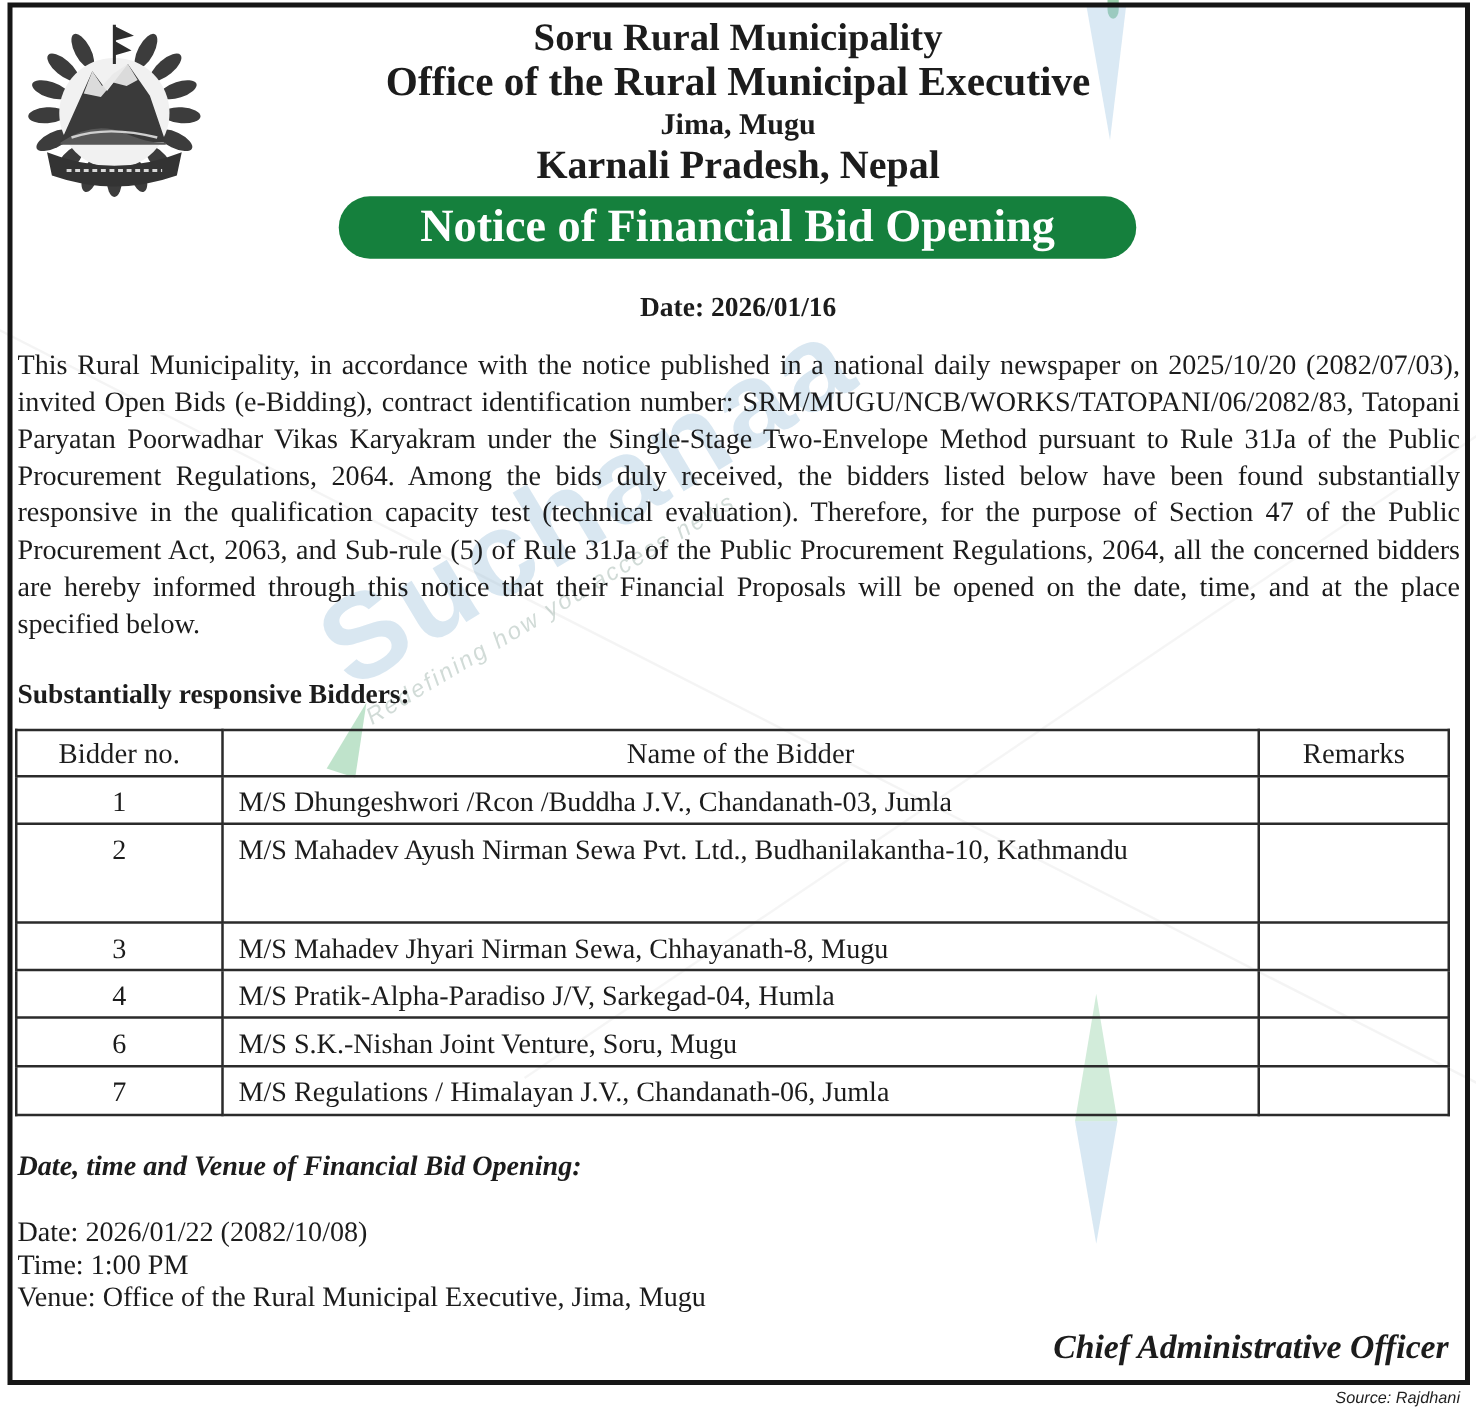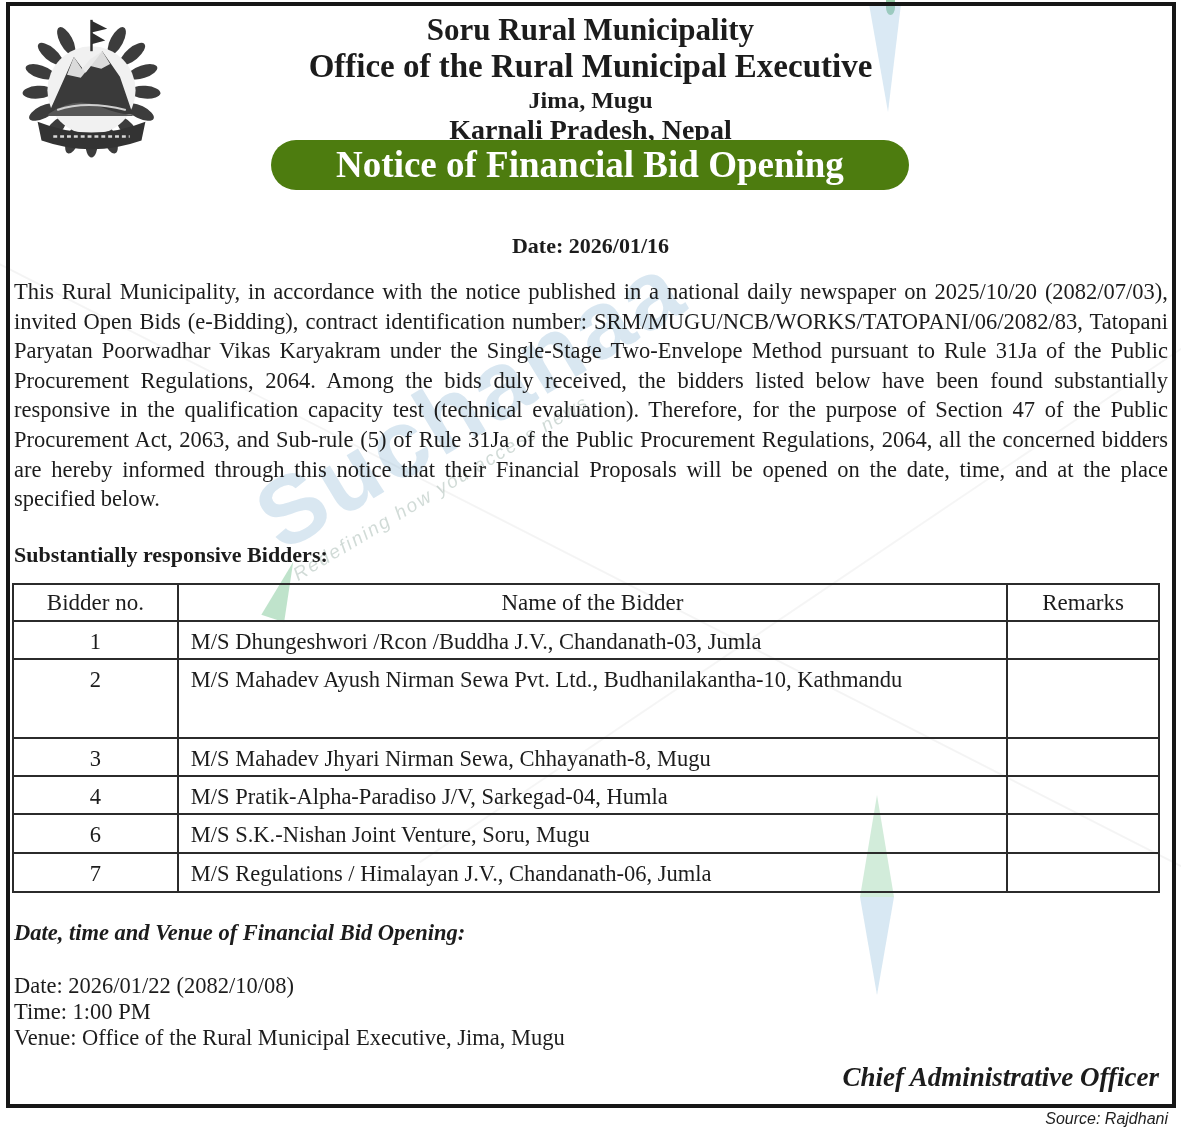--- a/index.html
+++ b/index.html
@@ -40,23 +40,23 @@
                   border:4px solid #161616; z-index:1; }
 
   .content { position:absolute; inset:0; z-index:2; }
 
   
   .logo { position:absolute; left:18px; top:12px; width:147px; height:147px; }
   .hdr { position:absolute; left:0; top:13px; width:100%; text-align:center; line-height:1.12; }
   .hdr .org { font-size:31px; font-weight:bold; }
   .hdr .office { font-size:33px; font-weight:bold; }
   .hdr .addr1 { font-size:24px; font-weight:bold; margin-top:2px; }
-  .hdr .addr2 { font-size:28px; font-weight:bold; }
-
-  .banner { position:absolute; left:271px; top:140px; width:638px; height:50px; background:#4d7c0f;
+  .hdr .addr2 { font-size:32px; font-weight:bold; }
+
+  .banner { position:absolute; left:271px; top:157px; width:638px; height:50px; background:#15803d;
             color:#ffffff; font-size:37px; font-weight:bold; text-align:center; line-height:49px;border-radius:25px; }
 
   .date-line { position:absolute; left:0; top:233px; width:100%; text-align:center;
                font-size:22px; font-weight:bold; }
 
   
   .body-par { position:absolute; left:14px; top:277px; width:1154px; font-size:22.5px;
               line-height:29.6px; text-align:justify; }
   .bidders-heading { position:absolute; left:14px; top:542px; font-size:22px; font-weight:bold;
                      }
@@ -72,21 +72,21 @@
   td.name { padding-left:12px; padding-right:8px; }
   td.remarks, th.remarks { width:152px; }
 
   
   .open-heading { position:absolute; left:14px; top:920px; font-size:22.5px; font-weight:bold; font-style:italic; }
   .open-date  { position:absolute; left:14px; top:973px; font-size:22.5px; }
   .open-time  { position:absolute; left:14px; top:999px; font-size:22.5px; }
   .open-venue { position:absolute; left:14px; top:1025px; font-size:22.5px; }
   .signatory  { position:absolute; right:22px; top:1062px; font-size:27px; font-weight:bold; font-style:italic;margin-left:34px; }
   .source-line { position:absolute; right:13px; top:1110px; font-family:"Liberation Sans", sans-serif;
-                 font-style:italic; font-size:16px; color:#1e1e1e; }
+                 font-style:italic; font-size:13px; color:#1e1e1e; }
 </style>
 </head>
 <body>
 
 <div class="page">
 
   <div class="wm">
     <div class="wm-line-a"></div>
     <div class="wm-line-b"></div>
     <div class="wm-feather-top-green"></div>

